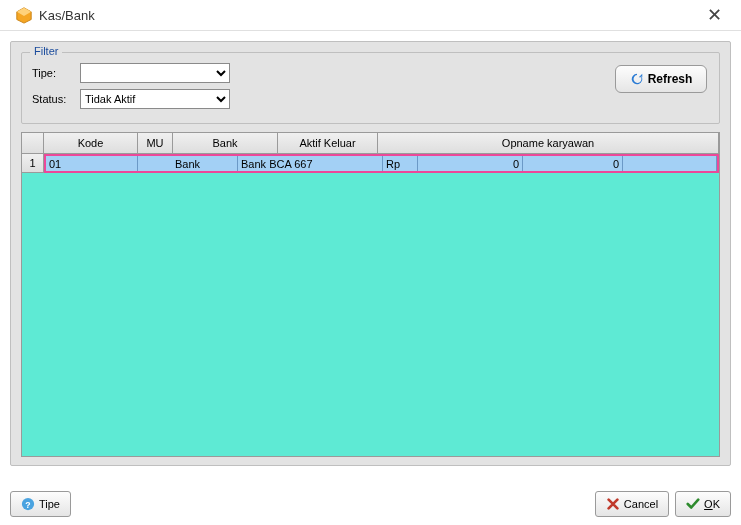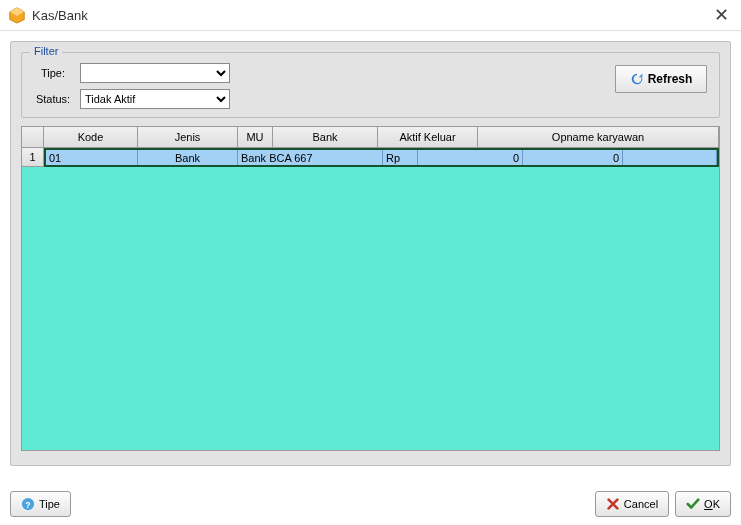--- a/index.html
+++ b/index.html
@@ -1,45 +1,45 @@
 <!DOCTYPE html>
 <html><head>
 <meta charset="utf-8">
 <style>
 html,body{margin:0;padding:0;font-family:Tahoma,Arial,sans-serif;font-size:11px;background:#fff;color:#000}
 .window{width:741px;height:525px;box-sizing:border-box;background:#fff;position:relative}
-.titlebar{height:30px;display:flex;align-items:center;padding:0 8px;border-bottom:1px solid #e0e0e0}
+.titlebar{height:30px;display:flex;align-items:center;padding:0 15px;border-bottom:1px solid #e0e0e0}
 .titlebar .icon-wrap{width:18px;height:18px;display:flex;align-items:center;justify-content:center;margin-right:6px}
 .titlebar .title{font-size:13px;color:#333}
 .titlebar .spacer{flex:1}
 .close-x{font-size:18px;color:#444;cursor:pointer;padding:2px 4px;font-weight:300}
 .content{padding:10px;box-sizing:border-box}
 .panel{background:#e3e3e3;border:1px solid #bfbfbf;border-radius:2px;padding:10px 10px 8px 10px;height:425px;box-sizing:border-box;position:relative}
 .filter-box{border:1px solid #bfbfbf;border-radius:2px;padding:10px 10px 8px 10px;position:relative;background:#e3e3e3;margin-bottom:8px}
 .filter-legend{position:absolute;top:-8px;left:8px;background:#e3e3e3;padding:0 4px;color:#1a4b9c;font-weight:normal;font-size:11px}
 .filter-row{display:flex;align-items:center;margin-bottom:6px}
-.filter-label{width:42px;text-align:center;margin-right:6px;color:#000}
+.filter-label{width:42px;text-align:left;margin-right:6px;color:#000}
 .combo{width:150px;height:20px;border:1px solid #8a8a8a;background:#fff;font-size:11px;box-sizing:border-box}
-.refresh-btn{position:absolute;right:12px;top:12px;height:26px;width:90px;border:1px solid #9a9a9a;border-radius:1px;background:linear-gradient(#fdfdfd,#e5e5e5);display:flex;align-items:center;justify-content:center;gap:4px;cursor:pointer;font-size:12px;font-weight:bold}
+.refresh-btn{position:absolute;right:12px;top:12px;height:26px;width:90px;border:1px solid #9a9a9a;border-radius:6px;background:linear-gradient(#fdfdfd,#e5e5e5);display:flex;align-items:center;justify-content:center;gap:4px;cursor:pointer;font-size:12px;font-weight:bold}
 .refresh-btn .ic{width:14px;height:14px}
 .grid-wrap{border:1px solid #9a9a9a;background:#5eead4;height:325px;box-sizing:border-box;position:relative;overflow:hidden}
 .grid-header{display:flex;height:20px;border-bottom:1px solid #9a9a9a;background:#e5e5e5}
 .gh{border-right:1px solid #9a9a9a;display:flex;align-items:center;justify-content:center;font-size:11px;color:#000;background:linear-gradient(#f0f0f0,#dedede);box-sizing:border-box}
 .gh.rownum{width:22px}
 .gh.kode{width:94px}
 .gh.jenis{width:100px}
 .gh.ket{width:145px}
 .gh.mu{width:35px}
 .gh.saldo{width:105px}
 .gh.giro{width:100px}
 .gh.opname{flex:1}
 .grid-row{display:flex;height:19px;position:relative}
 .gr{border-right:1px solid #9a9a9a;display:flex;align-items:center;padding:0 3px;font-size:11px;box-sizing:border-box}
 .gr.rownum{width:22px;background:linear-gradient(#f0f0f0,#dedede);justify-content:center;border-bottom:1px solid #9a9a9a}
-.sel-row{border:2px solid #14532d;background:#a3d0f5;display:flex;height:19px;flex:1;box-sizing:border-box}
+.sel-row{border:2px solid #ec4899;background:#a3d0f5;display:flex;height:19px;flex:1;box-sizing:border-box}
 .sel-row .gr{border-right:1px solid #6b99c7}
 .gr.kode{width:92px}
 .gr.jenis{width:100px;justify-content:center}
 .gr.ket{width:145px}
 .gr.mu{width:35px}
 .gr.saldo{width:105px;justify-content:flex-end}
 .gr.giro{width:100px;justify-content:flex-end}
 .gr.opname{flex:1}
 .footer{position:absolute;bottom:8px;left:10px;right:10px;display:flex;align-items:center;gap:6px}
 .btn{height:24px;border:1px solid #9a9a9a;border-radius:3px;background:linear-gradient(#fdfdfd,#e5e5e5);display:flex;align-items:center;justify-content:center;gap:4px;cursor:pointer;font-size:11px;padding:0 10px}
@@ -64,39 +64,38 @@
   </div>
 
   <div class="content">
     <div class="panel">
       <div class="filter-box">
         <div class="filter-legend">Filter</div>
         <div class="filter-row">
           <div class="filter-label">Tipe:</div>
           <select class="combo" value=""><option></option></select>
         </div>
-        <div class="filter-row" style="margin-bottom:0">
+        <div class="filter-row" style="margin-bottom:6px">
           <div class="filter-label">Status:</div>
           <select class="combo"><option>Tidak Aktif</option></select>
         </div>
         <div class="refresh-btn">
           <span class="ic">
             <svg viewBox="0 0 16 16">
                 <path d="M8 2a6 6 0 1 0 5.2 3H11l3-3v4h-4l1.5-1.5A4.5 4.5 0 1 1 8 3.5V2z" fill="#2a7bd4"></path>
               </svg>
           </span>
           <span>Refresh</span>
         </div>
       </div>
 
       <div class="grid-wrap">
         <div class="grid-header">
           <div class="gh rownum"></div>
           <div class="gh kode">Kode</div>
-          <div class="gh jenis">Jenis</div>
           <div class="gh mu">MU</div>
           <div class="gh saldo">Bank</div>
           <div class="gh giro">Aktif Keluar</div>
           <div class="gh opname">Opname karyawan</div>
         </div>
         <div class="grid-row">
           <div class="gr rownum">1</div>
           <div class="sel-row">
             <div class="gr kode">01</div>
             <div class="gr jenis">Bank</div>

